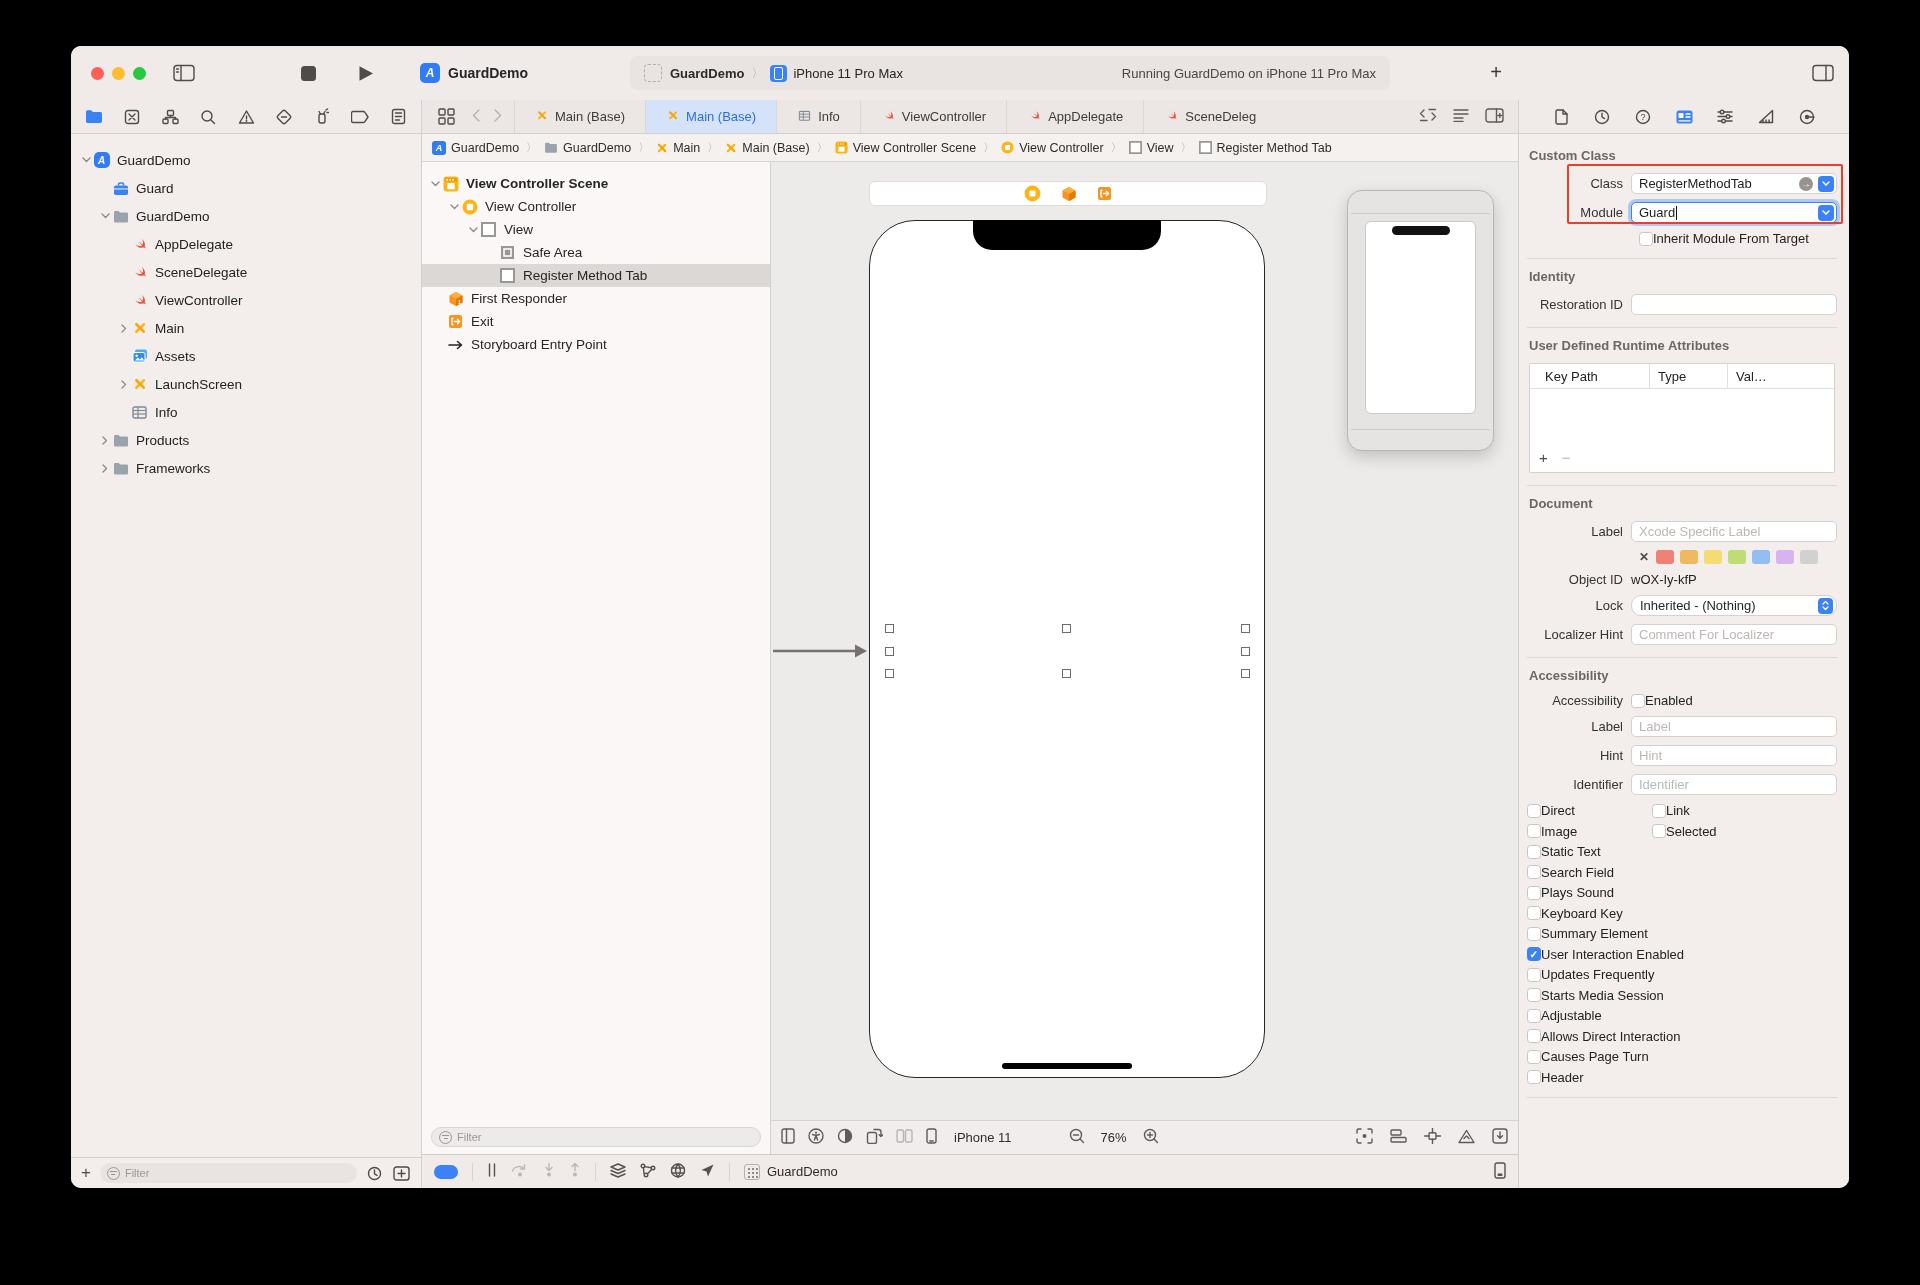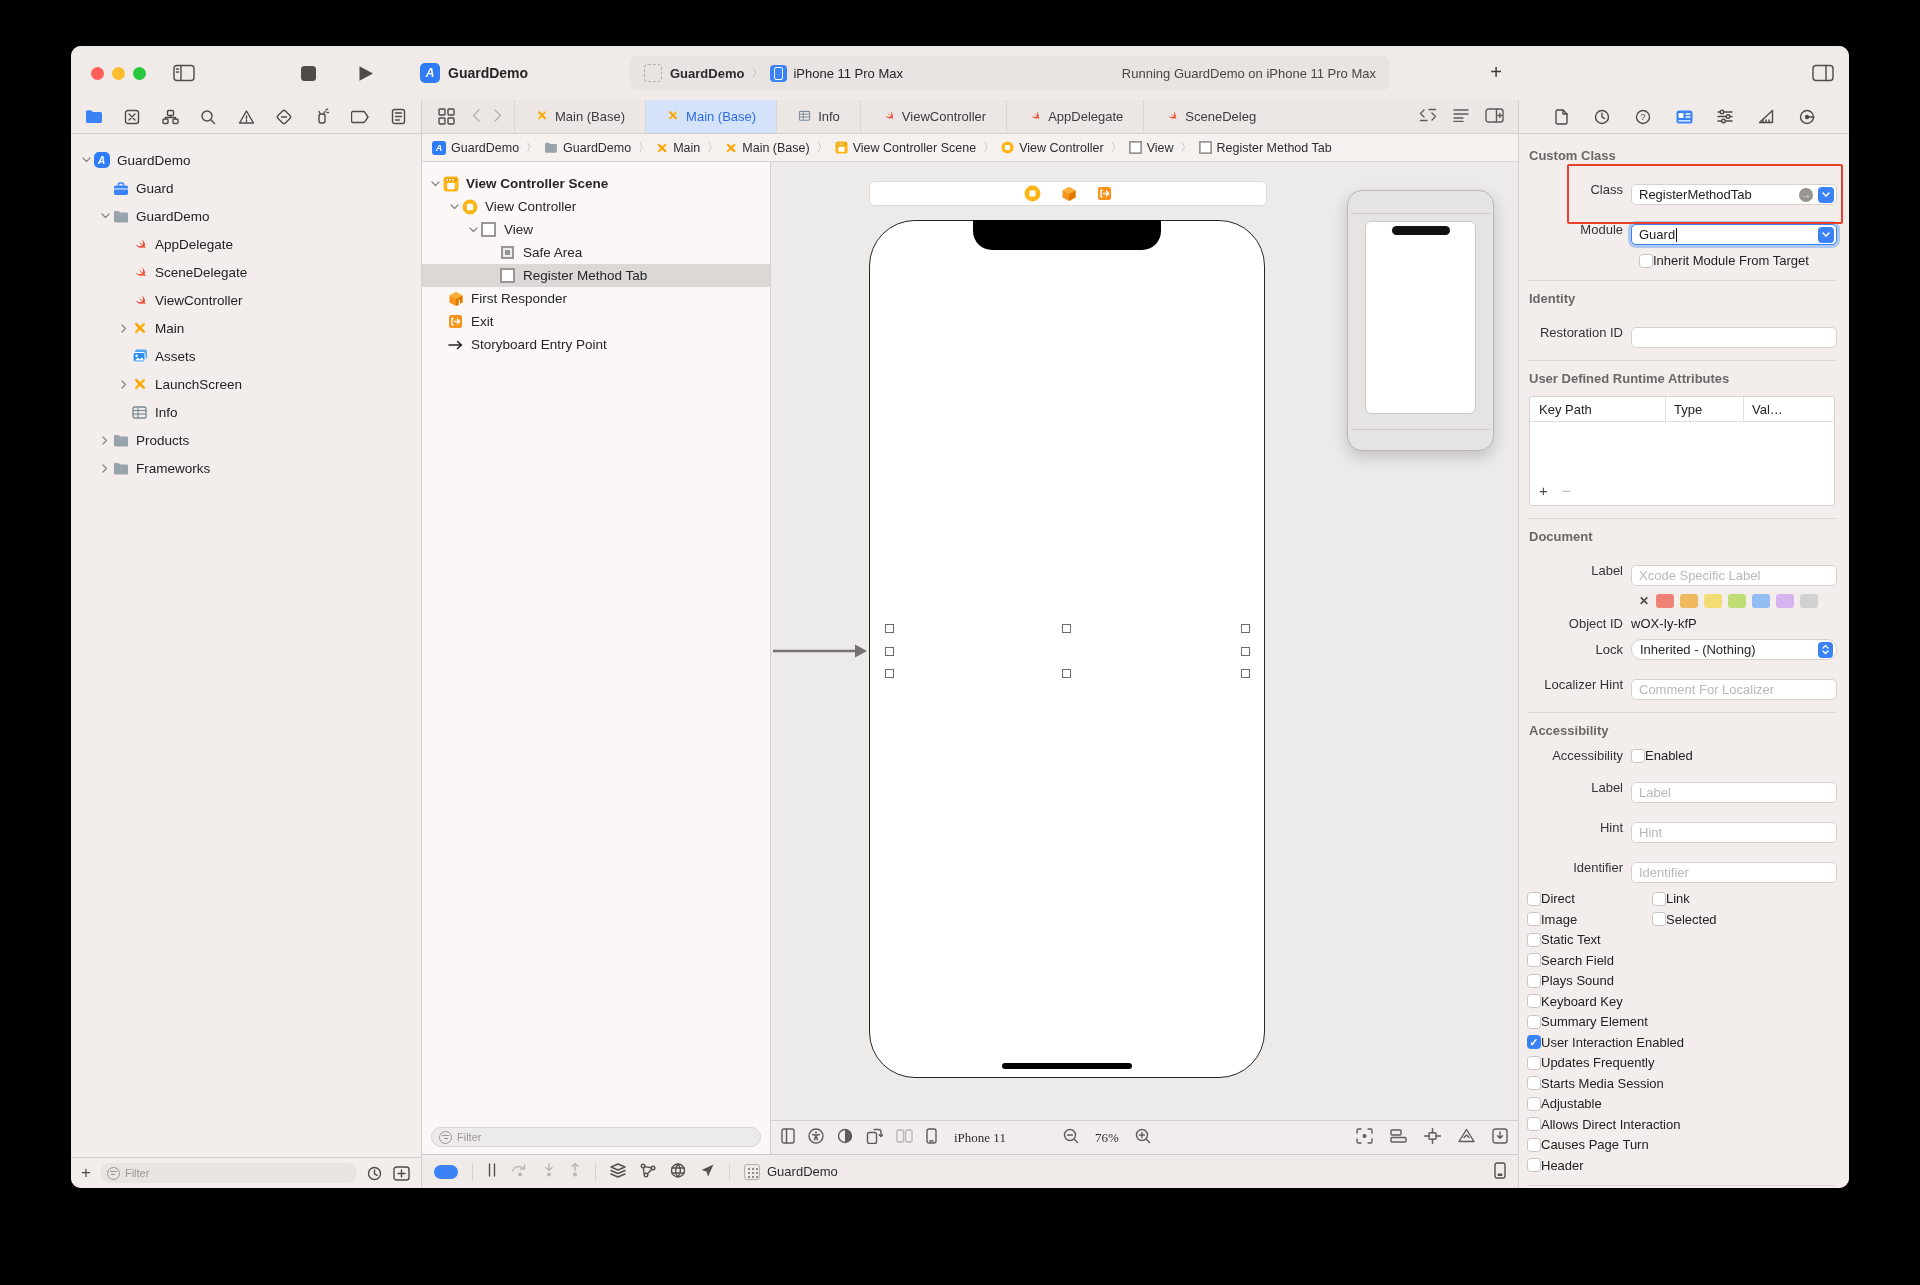--- a/index.html
+++ b/index.html
@@ -84,21 +84,21 @@
 
   
   .ebody { flex:1; display:flex; min-height:0; }
   .outline { width:349px; flex:0 0 349px; background:#faf7f6; border-right:1px solid #d5cfcd;
     display:flex; flex-direction:column; }
   .outline-tree { flex:1; padding-top:10px; }
   .o-row { height:23px; display:flex; align-items:center; font-size:13.5px; }
   .o-row.sel { background:#dcd8d6; }
   .outline-bottom { height:34px; flex:0 0 34px; display:flex; align-items:center; padding:0 9px; }
 
-  .canvas { flex:1; position:relative; background:#edebe9;font-family:Liberation Serif, serif; }
+  .canvas { flex:1; position:relative; background:#edebe9; }
   .dock { position:absolute; left:98px; top:19px; width:398px; height:25px; background:#fff;
     border:1px solid #e0dbd9; border-radius:6px; display:flex; align-items:center; justify-content:center; gap:20px; }
   .phone { position:absolute; left:98px; top:58px; width:396px; height:858px; background:#fff;
     border:1.5px solid #262626; border-radius:46px; }
   .notch { position:absolute; left:50%; transform:translateX(-50%); top:-1px; width:188px; height:30px;
     background:#000; border-radius:0 0 19px 19px; }
   .homebar { position:absolute; left:50%; transform:translateX(-50%); bottom:8px; width:130px; height:6px;
     background:#000; border-radius:3px; }
   .handle { position:absolute; width:9px; height:9px; background:#fff; border:1.5px solid #6f6b69; }
   .entry-arrow { position:absolute; left:2px; top:480px; width:96px; height:18px; }
@@ -136,39 +136,39 @@
     radial-gradient(circle at 12px 12px,#8e8a88 1.2px,transparent 1.4px);
     border:1px solid #b4b0ae; }
   .dbg-right { margin-left:auto; }
 
   
   .insp-body { flex:1; overflow:hidden; padding:10px 12px 0 8px; position:relative; }
   .sec-title { font-weight:bold; color:#6b6765; font-size:13px; margin:4px 0 10px 2px; }
   .irow { display:flex; align-items:center; margin-bottom:8px; }
   .ilabel { width:104px; flex:0 0 104px; text-align:right; padding-right:8px; color:#333; font-size:13px; }
   .ifield { flex:1; height:21px; background:#fff; border:1px solid #d6d1cf; border-radius:5px;
-    display:flex; align-items:center; padding:0 2px 0 7px; font-size:13px; color:#1e1e1e;margin-top:11px; }
+    display:flex; align-items:center; padding:0 2px 0 7px; font-size:13px; color:#1e1e1e; }
   .ifield .ph { color:#bcb7b5; }
   .ifield.focused { border:1.5px solid #3b82f7; box-shadow:0 0 0 3px rgba(91,152,248,.45); }
   .caret { width:1.2px; height:14px; background:#111; margin-left:1px; }
   .dd-btn { width:16px; height:16px; border-radius:4px; background:#3b82f7; color:#fff; margin-left:auto;
     display:flex; align-items:center; justify-content:center; flex:0 0 16px; }
   .jump-btn { width:14px; height:14px; border-radius:50%; background:#98948f; color:#fff; margin-left:auto;
     display:flex; align-items:center; justify-content:center; font-size:10px; flex:0 0 14px; }
   .jump-btn + .dd-btn { margin-left:5px; }
   .checkline { display:flex; align-items:center; font-size:13px; color:#222; }
   .cb { width:14px; height:14px; border:1px solid #c9c4c2; border-radius:3.5px; background:#fff; flex:0 0 14px;
     display:flex; align-items:center; justify-content:center; }
   .cb.on { background:#3b82f7; border-color:#3b82f7; color:#fff; font-size:10.5px; font-weight:bold; }
   .cb.on:after { content:"✓"; }
   .divider { border-top:1px solid #ddd7d5; margin:12px 0 10px; }
   .attr-table { border:1px solid #d6d1cf; background:#fff; border-radius:2px; height:110px; margin:2px 2px 2px 2px;
     display:flex; flex-direction:column; font-size:13px; }
   .attr-head { display:flex; border-bottom:1px solid #e2dedc; height:25px; align-items:center; color:#222; }
-  .attr-head .c1 { width:136px; padding-left:9px; border-right:1px solid #e2dedc; height:100%; display:flex; align-items:center; }
+  .attr-head .c1 { width:120px; padding-left:15px; border-right:1px solid #e2dedc; height:100%; display:flex; align-items:center; }
   .attr-head .c2 { width:78px; padding-left:8px; border-right:1px solid #e2dedc; height:100%; display:flex; align-items:center; }
   .attr-head .c3 { flex:1; padding-left:8px; }
   .attr-foot { margin-top:auto; display:flex; gap:14px; padding:0 9px 6px; color:#4f4b49; font-size:15px; }
   .swatches { display:flex; gap:6px; align-items:center; }
   .sw { width:18px; height:14px; border-radius:3px; }
   .sw-x { color:#4f4b49; font-size:12px; font-weight:bold; margin-right:1px; }
   .objid { font-size:13px; color:#1e1e1e; }
   .popup-btn { flex:1; height:21px; background:#fff; border:1px solid #d6d1cf; border-radius:10px;
     display:flex; align-items:center; padding:0 3px 0 8px; font-size:13px; }
   .ud { width:15px; height:16px; border-radius:4px; background:#3b82f7; margin-left:auto; color:#fff;

